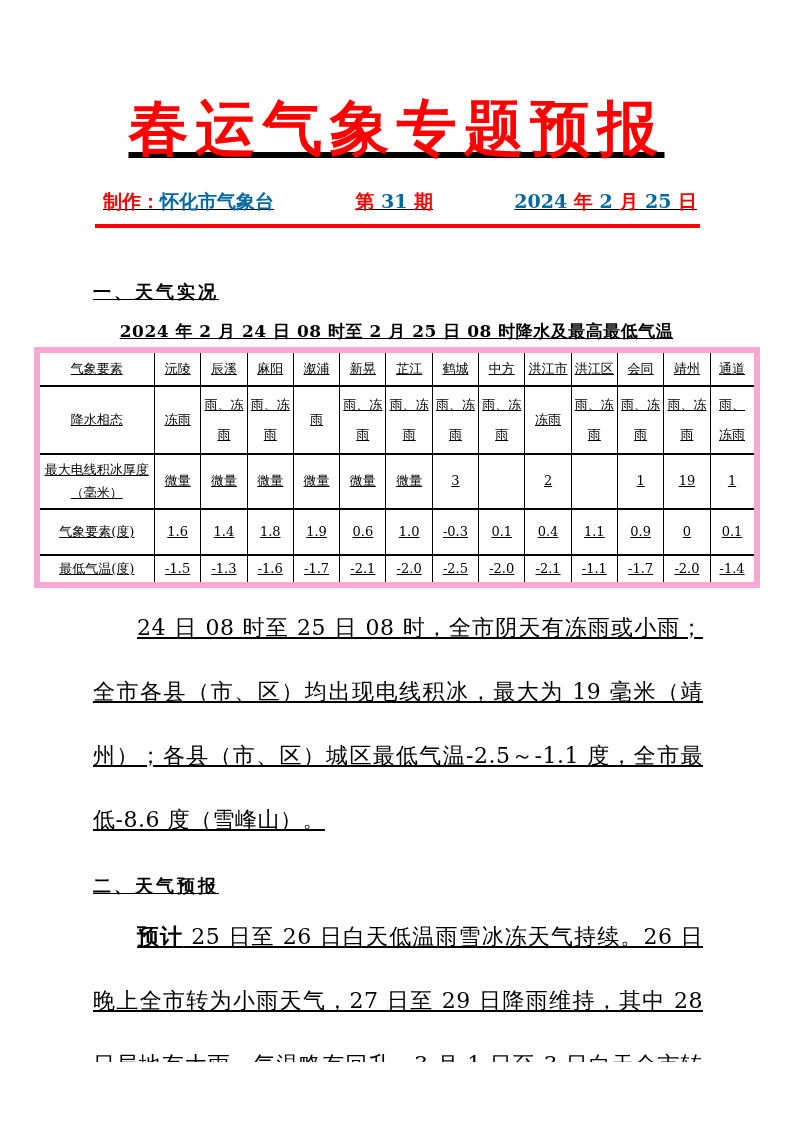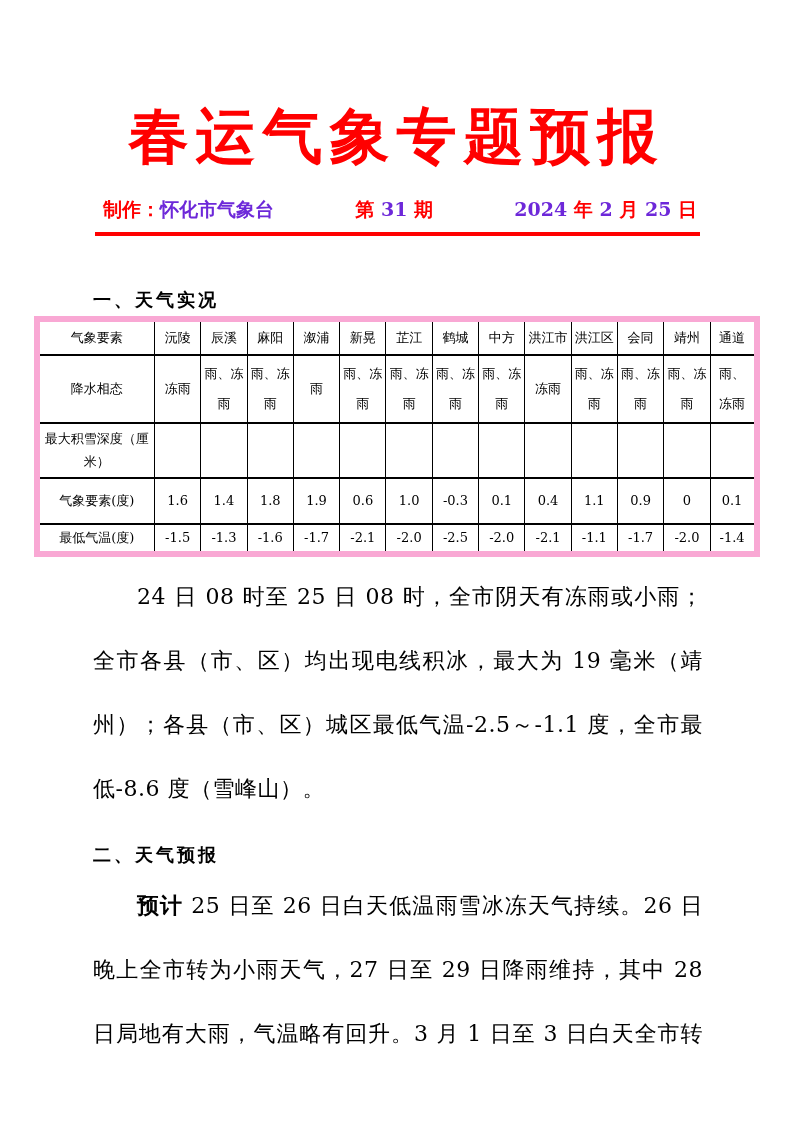--- a/index.html
+++ b/index.html
@@ -1,25 +1,26 @@
 <!DOCTYPE html>
 <html style="--red: #ff0000;"><head>
 <meta charset="utf-8">
 <style>
   :root { --red: #ff0000; }
   * { box-sizing: border-box; }
   html, body { margin: 0; padding: 0; background: #ffffff; }
   .page {
     position: relative;
     width: 793px; height: 1054px;
-    margin: 16px auto;
+    margin: 8px auto;
     background: #ffffff;
     color: #000;
     font-family: "DejaVu Serif", "Liberation Serif", serif;
     overflow: hidden;
+    text-decoration: underline;
   }
   
   .doc-title {
     margin: 86px 0 0 0;
     text-align: center;
     color: var(--red);
     font-size: 60px;
     line-height: 1.15;
     font-weight: bold;
     letter-spacing: 7px;
@@ -27,21 +28,21 @@
   }
   .meta-row {
     display: flex;
     justify-content: space-between;
     align-items: baseline;
     margin: 26px 96px 0 103px;
     font-size: 19px;
     font-weight: bold;
   }
   .meta-row .red { color: var(--red); }
-  .meta-row .black { color: #6d28d9; }
+  .meta-row .black { color: #0369a1; }
   .red-rule {
     height: 4px;
     background: var(--red);
     margin: 9px 93px 0 95px;
   }
   
   .section-heading {
     margin: 52px 0 0 93px;
     font-size: 18px;
     font-weight: 600;
@@ -121,20 +122,21 @@
         <span class="black">2024 </span><span class="red">年</span><span class="black"> 2 </span><span class="red">月</span><span class="black"> 25 </span><span class="red">日</span>
       </div>
     </div>
 
     <div class="red-rule"></div>
   </header>
 
   <section>
     <h2 class="section-heading">一、天气实况</h2>
 
+    <div class="table-title">2024 年 2 月 24 日 08 时至 2 月 25 日 08 时降水及最高最低气温</div>
 
     <table class="weather">
       <colgroup id="wt-cols">
           <col style="width: 118px;">
           <col>
           <col>
           <col>
           <col>
           <col>
           <col>
@@ -175,34 +177,34 @@
             <td>雨、冻雨</td>
             <td>雨、冻雨</td>
             <td>雨、冻雨</td>
             <td>冻雨</td>
             <td>雨、冻雨</td>
             <td>雨、冻雨</td>
             <td>雨、冻雨</td>
             <td>雨、冻雨</td>
           </tr>
           <tr>
-            <td>最大积雪深度（厘米）</td>
+            <td>最大电线积冰厚度（毫米）</td>
+            <td>微量</td>
+            <td>微量</td>
+            <td>微量</td>
+            <td>微量</td>
+            <td>微量</td>
+            <td>微量</td>
+            <td>3</td>
             <td></td>
+            <td>2</td>
             <td></td>
-            <td></td>
-            <td></td>
-            <td></td>
-            <td></td>
-            <td></td>
-            <td></td>
-            <td></td>
-            <td></td>
-            <td></td>
-            <td></td>
-            <td></td>
+            <td>1</td>
+            <td>19</td>
+            <td>1</td>
           </tr>
           <tr>
             <td>气象要素(度)</td>
             <td>1.6</td>
             <td>1.4</td>
             <td>1.8</td>
             <td>1.9</td>
             <td>0.6</td>
             <td>1.0</td>
             <td>-0.3</td>

